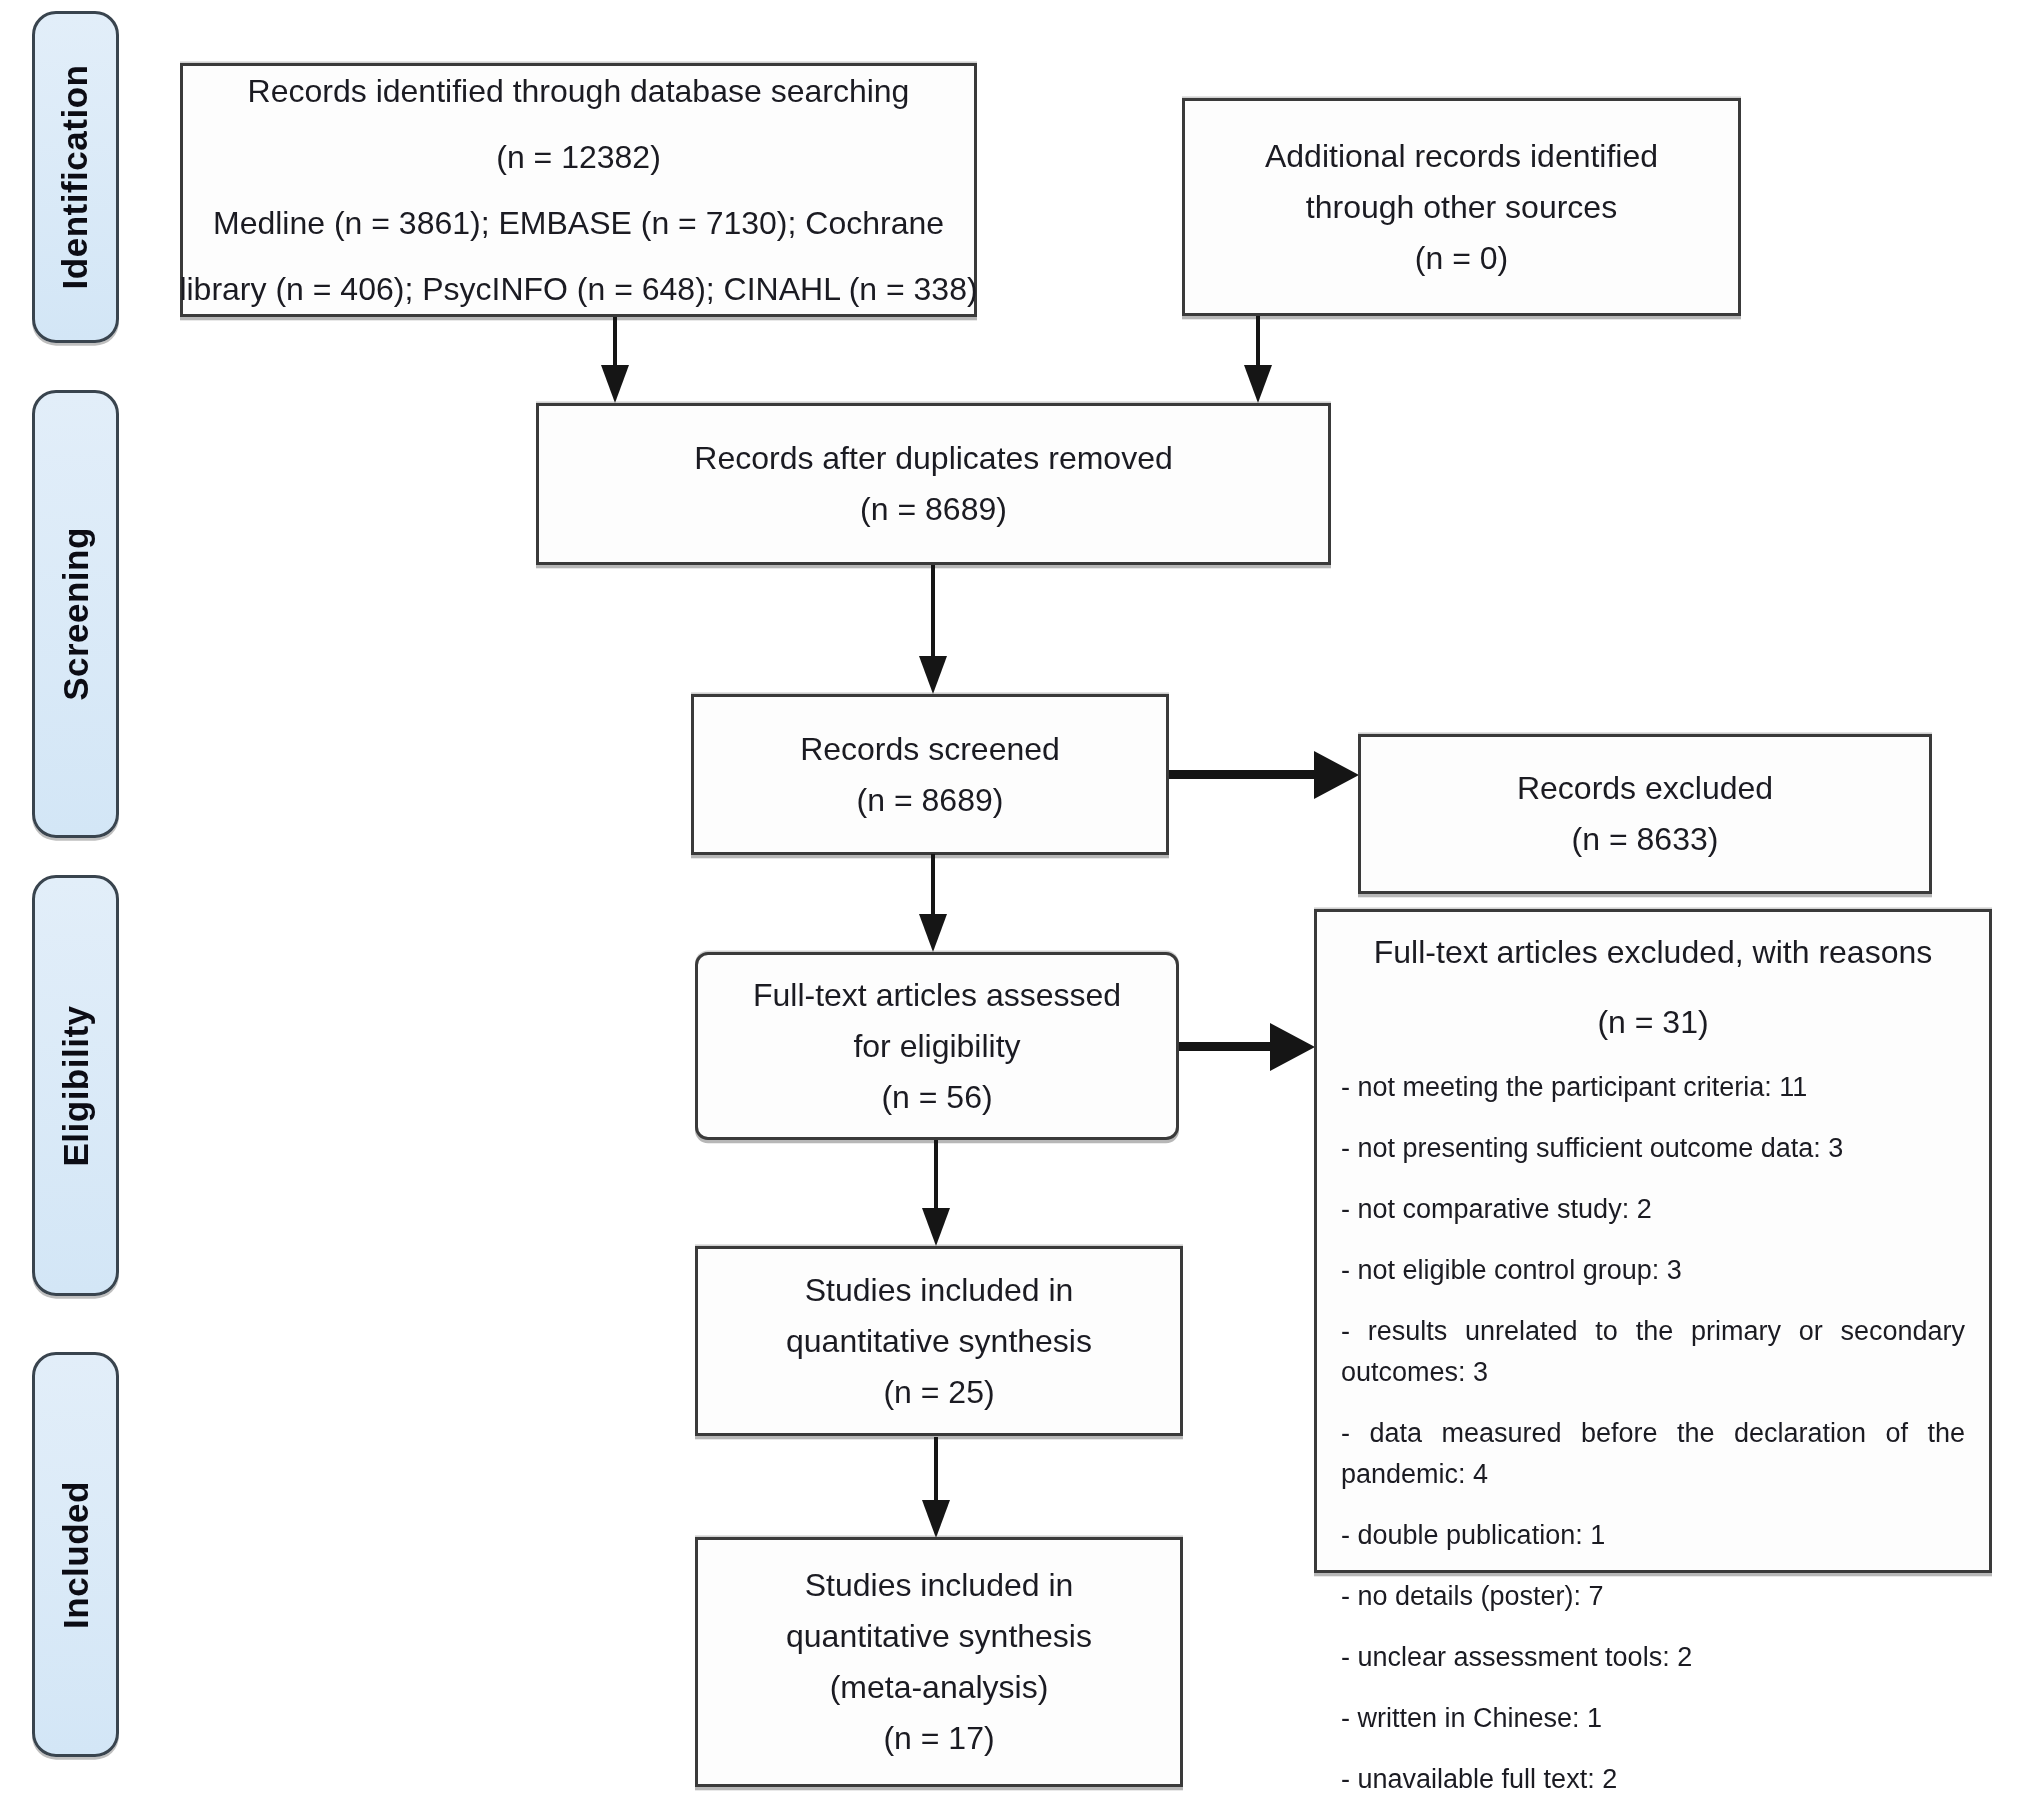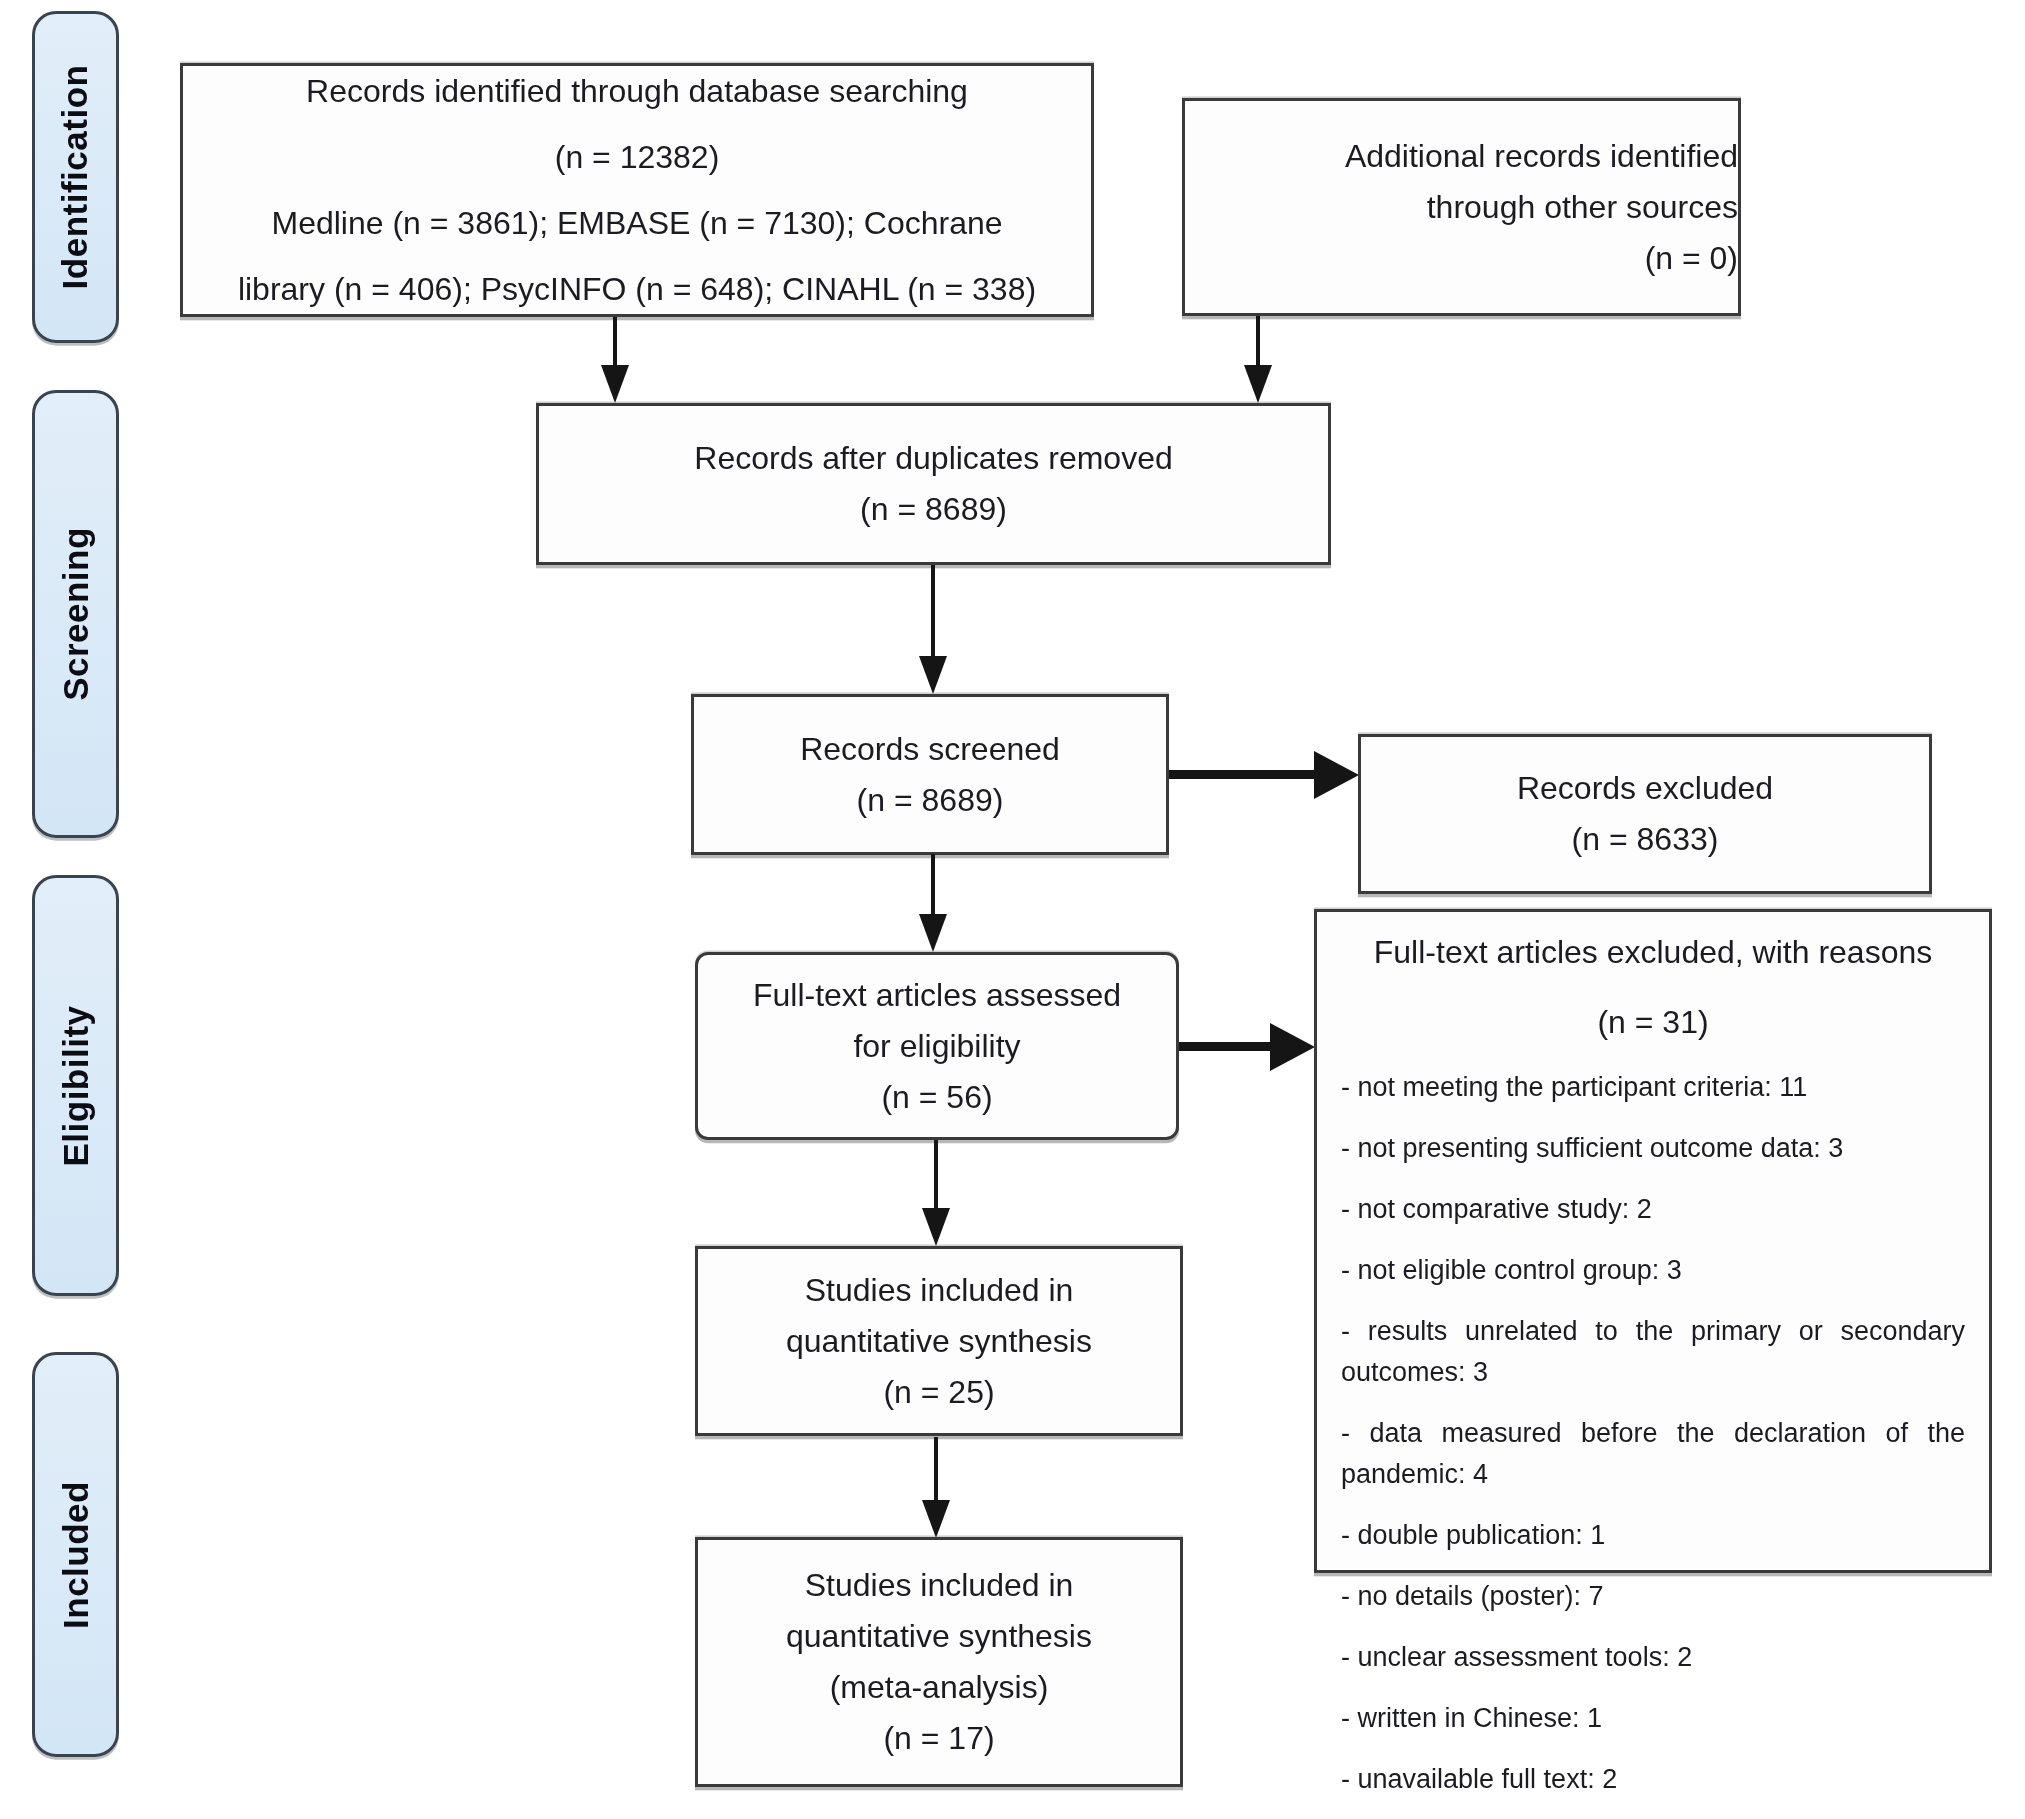--- a/index.html
+++ b/index.html
@@ -75,28 +75,28 @@
   <div class="stage" style="left:32px; top:390px; width:87px; height:448px;">
     <span class="vtext">Screening</span>
   </div>
   <div class="stage" style="left:32px; top:875px; width:87px; height:421px;">
     <span class="vtext">Eligibility</span>
   </div>
   <div class="stage" style="left:32px; top:1352px; width:87px; height:405px;">
     <span class="vtext">Included</span>
   </div>
 
-  <div class="node" style="left:180px; top:63px; width:914px; height:254px;gap:15px;">
+  <div class="node" style="left:180px; top:63px; width:797px; height:254px;gap:15px;">
     <div class="ln">Records identified through database searching</div>
     <div class="ln">(n = 12382)</div>
     <div class="ln">Medline (n = 3861); EMBASE (n = 7130); Cochrane</div>
     <div class="ln">library (n = 406); PsycINFO (n = 648); CINAHL (n = 338)</div>
   </div>
 
-  <div class="node" style="left:1182px; top:98px; width:559px; height:218px;align-items:flex-end;">
+  <div class="node" style="left:1182px; top:98px; width:559px; height:218px;">
     <div class="ln">Additional records identified</div>
     <div class="ln">through other sources</div>
     <div class="ln">(n = 0)</div>
   </div>
 
   <div class="varrow" style="left:613px; top:317px; height:48px;"></div>
   <div class="varrow" style="left:1256px; top:316px; height:49px;"></div>
 
   <div class="node" style="left:536px; top:403px; width:795px; height:162px;">
     <div class="ln">Records after duplicates removed</div>

